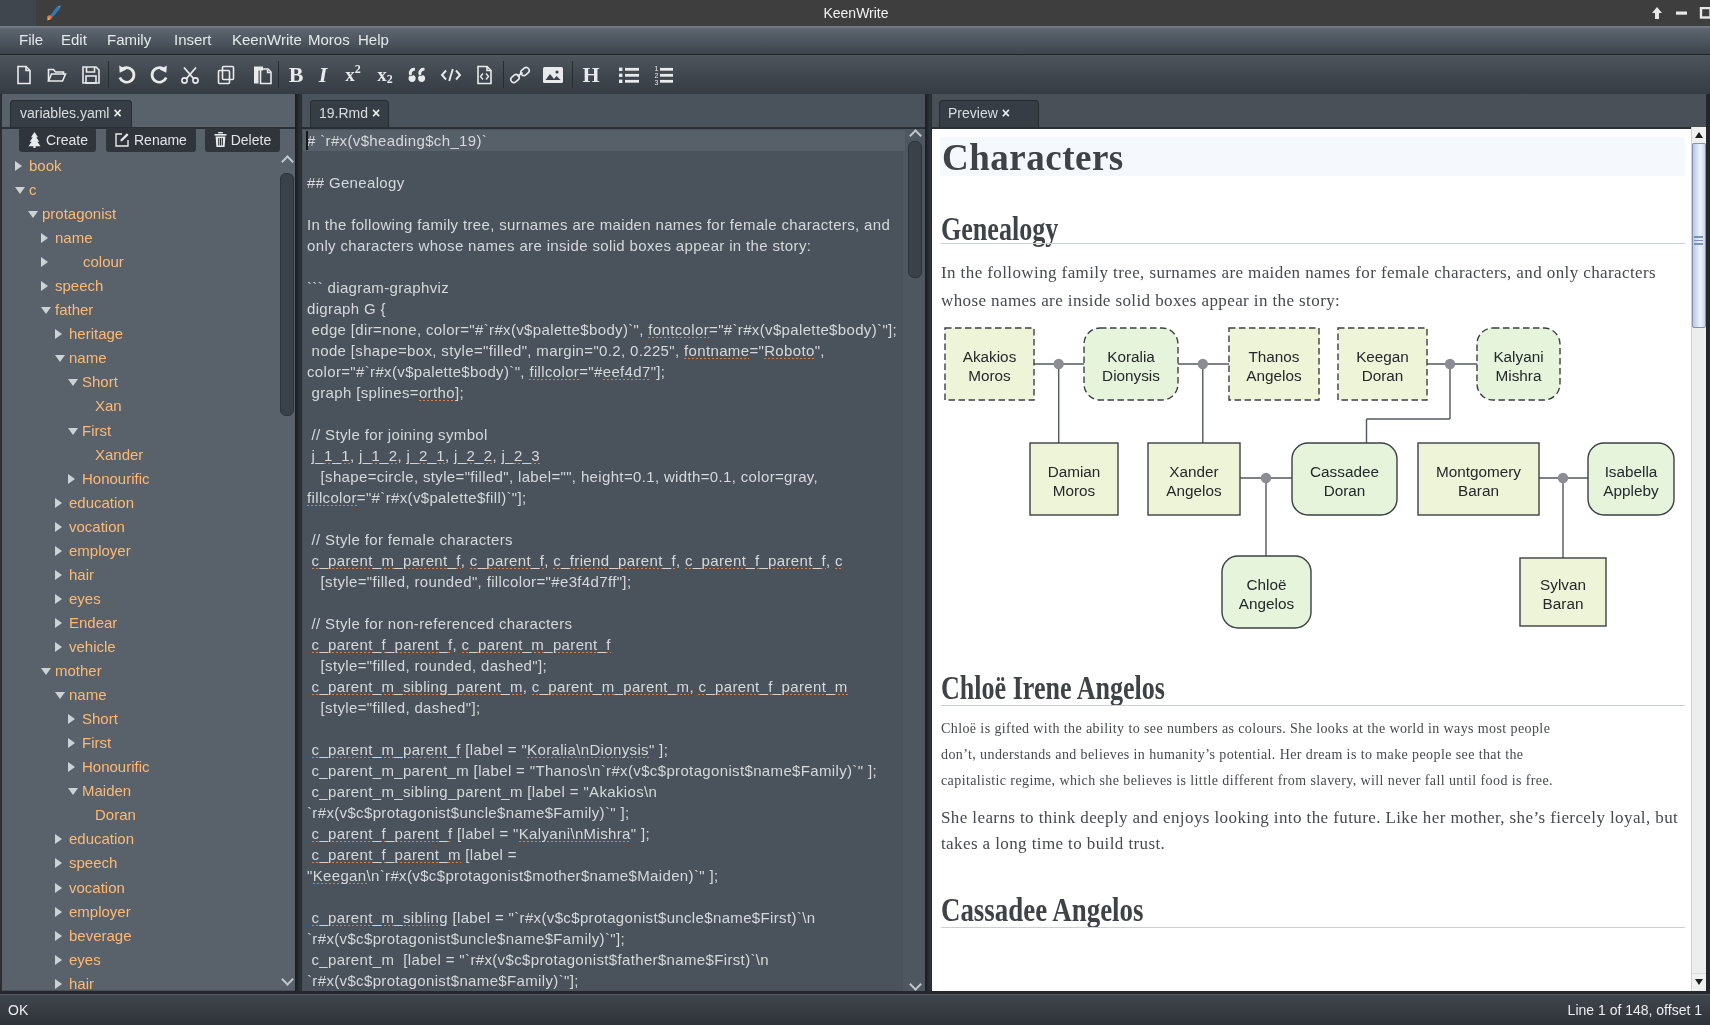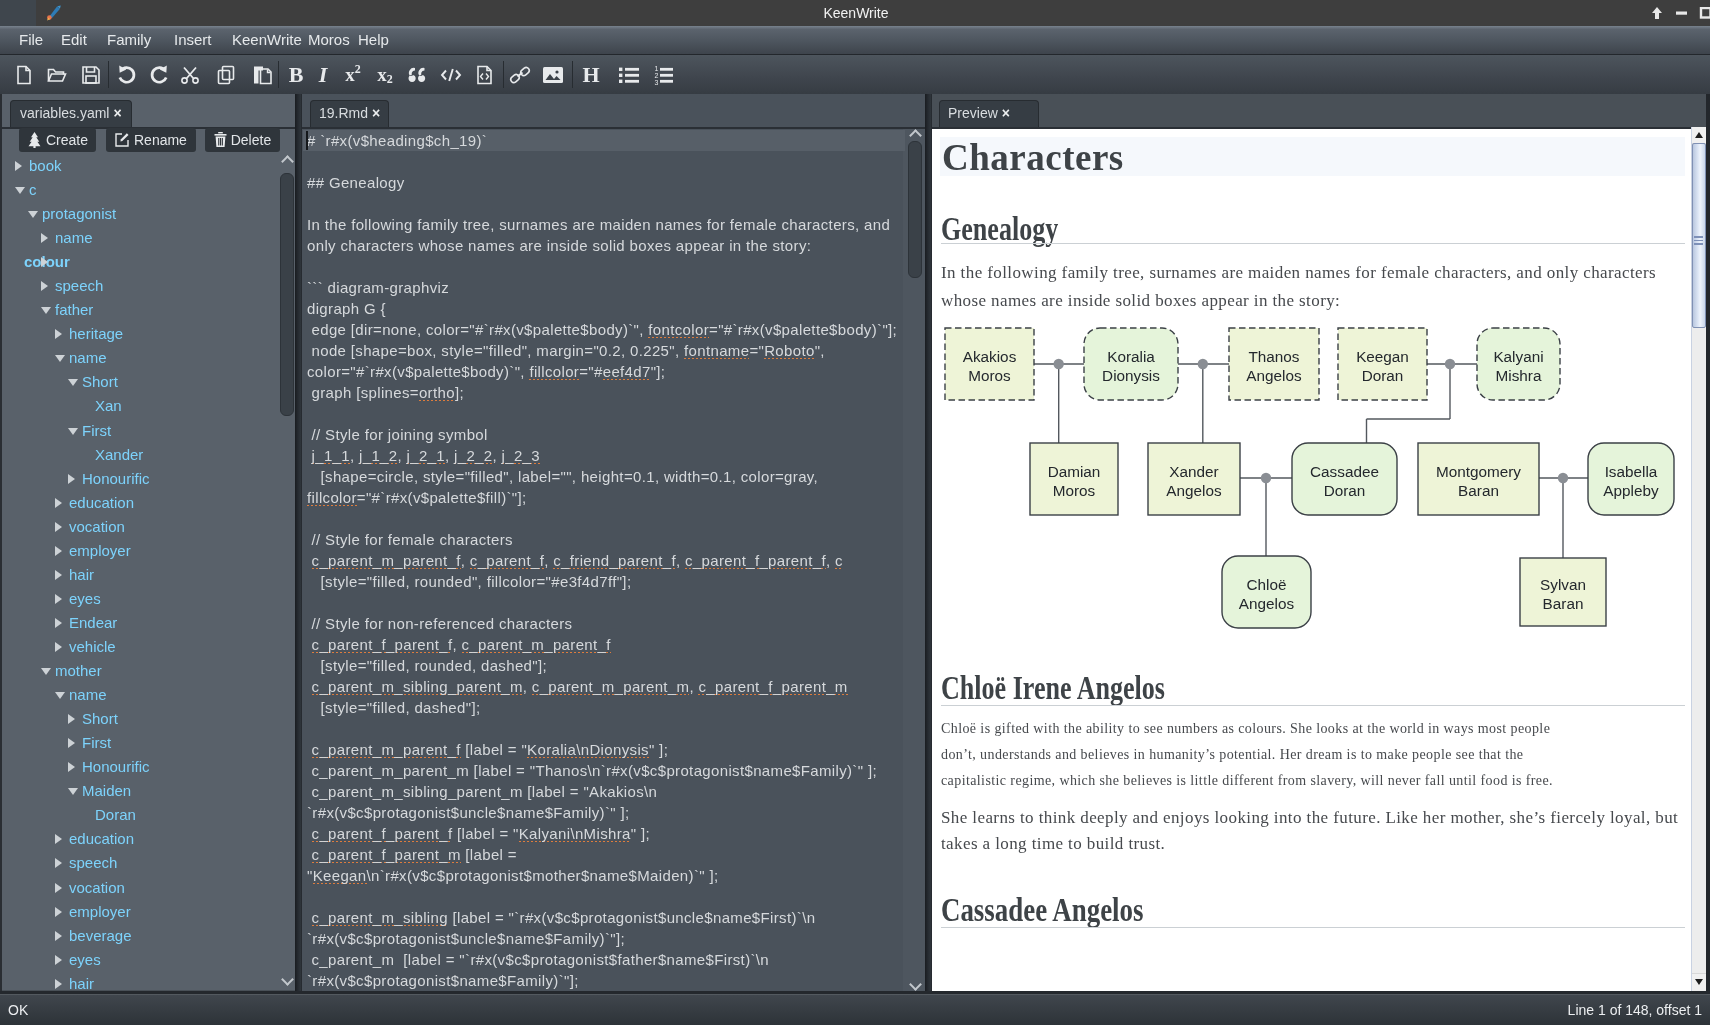--- a/index.html
+++ b/index.html
@@ -11,21 +11,21 @@
   .menuitem{position:absolute;top:0;height:28px;line-height:28px;font-size:15px;color:#e6e9eb;}
   #toolbar{left:0;top:55px;width:1710px;height:39px;background:linear-gradient(180deg,#4d555d 0%,#40464e 55%,#363c43 100%);}
   .ticon{position:absolute;top:0;height:39px;display:flex;align-items:center;justify-content:center;color:#e8eaec;}
   .tsep{position:absolute;top:6px;width:1px;height:27px;background:#272c31;}
   #main{position:absolute;left:0;top:94px;width:1710px;height:900px;background:#495057;}
   .tab{position:absolute;top:6px;height:27px;background:#363d44;border:1px solid #272c31;border-bottom:none;border-radius:4px 4px 0 0;box-sizing:border-box;color:#d9dde0;font-size:14px;line-height:25px;}
   .tab .x{color:#eceeef;font-weight:bold;}
   .tabline{position:absolute;top:33px;height:2px;background:#2a2f35;}
   #leftpanel{left:2px;top:0;width:293px;height:896px;background:#59616a;overflow:hidden;}
   .pbtn{position:absolute;top:34px;height:24px;background:#2f353b;border-radius:3px;color:#e2e5e8;font-size:14px;line-height:24px;text-align:center;}
-  .trow{position:absolute;height:24px;line-height:24px;color:#7dd3fc;font-size:15px;white-space:pre;}
+  .trow{position:absolute;height:24px;line-height:24px;color:#fdba74;font-size:15px;white-space:pre;}
   .tri-r{position:absolute;width:0;height:0;border-left:7px solid #cdd2d6;border-top:5px solid transparent;border-bottom:5px solid transparent;}
   .tri-d{position:absolute;width:0;height:0;border-top:7px solid #cdd2d6;border-left:5px solid transparent;border-right:5px solid transparent;}
   .splitter{top:0;width:7px;height:900px;background:linear-gradient(90deg,#191c20,#262b31 45%,#2e343a 80%,#22262b);}
   #editor{left:302px;top:0;width:623px;height:900px;background:#4a525b;overflow:hidden;}
   #curline{left:1px;top:36px;width:602px;height:21px;background:#575f68;position:absolute;}
   #code{left:5px;top:36px;font-size:15px;line-height:21px;color:#d6d9dc;white-space:pre;position:absolute;letter-spacing:0.35px;}
   #code div{height:21px;}
   .u{background-image:repeating-linear-gradient(to right,#dd7c3d 0 2px,rgba(0,0,0,0) 2px 4px);background-position:0 16px;background-size:100% 2px;background-repeat:repeat-x;}
   .sbthumb{position:absolute;background:#3a4148;border:1px solid #2d3339;border-radius:6px;box-sizing:border-box;}
   #preview{left:932px;top:33px;width:759px;height:865px;background:#ffffff;overflow:hidden;position:absolute;}
@@ -192,21 +192,21 @@
         </svg> Rename</div>
     <div class="pbtn" style="left:203px;width:75px;"><svg style="vertical-align:-2px" width="13" height="15" viewBox="0 0 13 15" fill="#e8eaec">
           <rect x="0.5" y="2" width="12" height="1.6"></rect>
           <rect x="4.2" y="0" width="4.6" height="1.4"></rect>
           <path d="M1.6 4.4 h9.8 l-.8 10.6 h-8.2 z M4.2 6 v7.4 h1.1 V6 Z M6 6 v7.4 h1.1 V6 Z M7.8 6 v7.4 h1.1 V6 Z" fill-rule="evenodd"></path>
         </svg> Delete</div>
 <div class="trow" style="top:60px;padding-left:27px;"><i class="tri-r" style="left:13px;top:7px;"></i>book</div>
 <div class="trow" style="top:84px;padding-left:27px;"><i class="tri-d" style="left:13px;top:9px;"></i>c</div>
 <div class="trow" style="top:108px;padding-left:40px;"><i class="tri-d" style="left:26px;top:9px;"></i>protagonist</div>
 <div class="trow" style="top:132px;padding-left:53px;"><i class="tri-r" style="left:39px;top:7px;"></i>name</div>
-<div class="trow" style="top:156px;padding-left:22px;font-weight:bold;"><i class="tri-r" style="left:39px;top:7px;"></i>colour</div>
+<div class="trow" style="top:156px;padding-left:81px;"><i class="tri-r" style="left:39px;top:7px;"></i>colour</div>
 <div class="trow" style="top:180px;padding-left:53px;"><i class="tri-r" style="left:39px;top:7px;"></i>speech</div>
 <div class="trow" style="top:204px;padding-left:53px;"><i class="tri-d" style="left:39px;top:9px;"></i>father</div>
 <div class="trow" style="top:228px;padding-left:67px;"><i class="tri-r" style="left:53px;top:7px;"></i>heritage</div>
 <div class="trow" style="top:252px;padding-left:67px;"><i class="tri-d" style="left:53px;top:9px;"></i>name</div>
 <div class="trow" style="top:276px;padding-left:80px;"><i class="tri-d" style="left:66px;top:9px;"></i>Short</div>
 <div class="trow" style="top:300px;padding-left:93px;">Xan</div>
 <div class="trow" style="top:325px;padding-left:80px;"><i class="tri-d" style="left:66px;top:9px;"></i>First</div>
 <div class="trow" style="top:349px;padding-left:93px;">Xander</div>
 <div class="trow" style="top:373px;padding-left:80px;"><i class="tri-r" style="left:66px;top:7px;"></i>Honourific</div>
 <div class="trow" style="top:397px;padding-left:67px;"><i class="tri-r" style="left:53px;top:7px;"></i>education</div>

